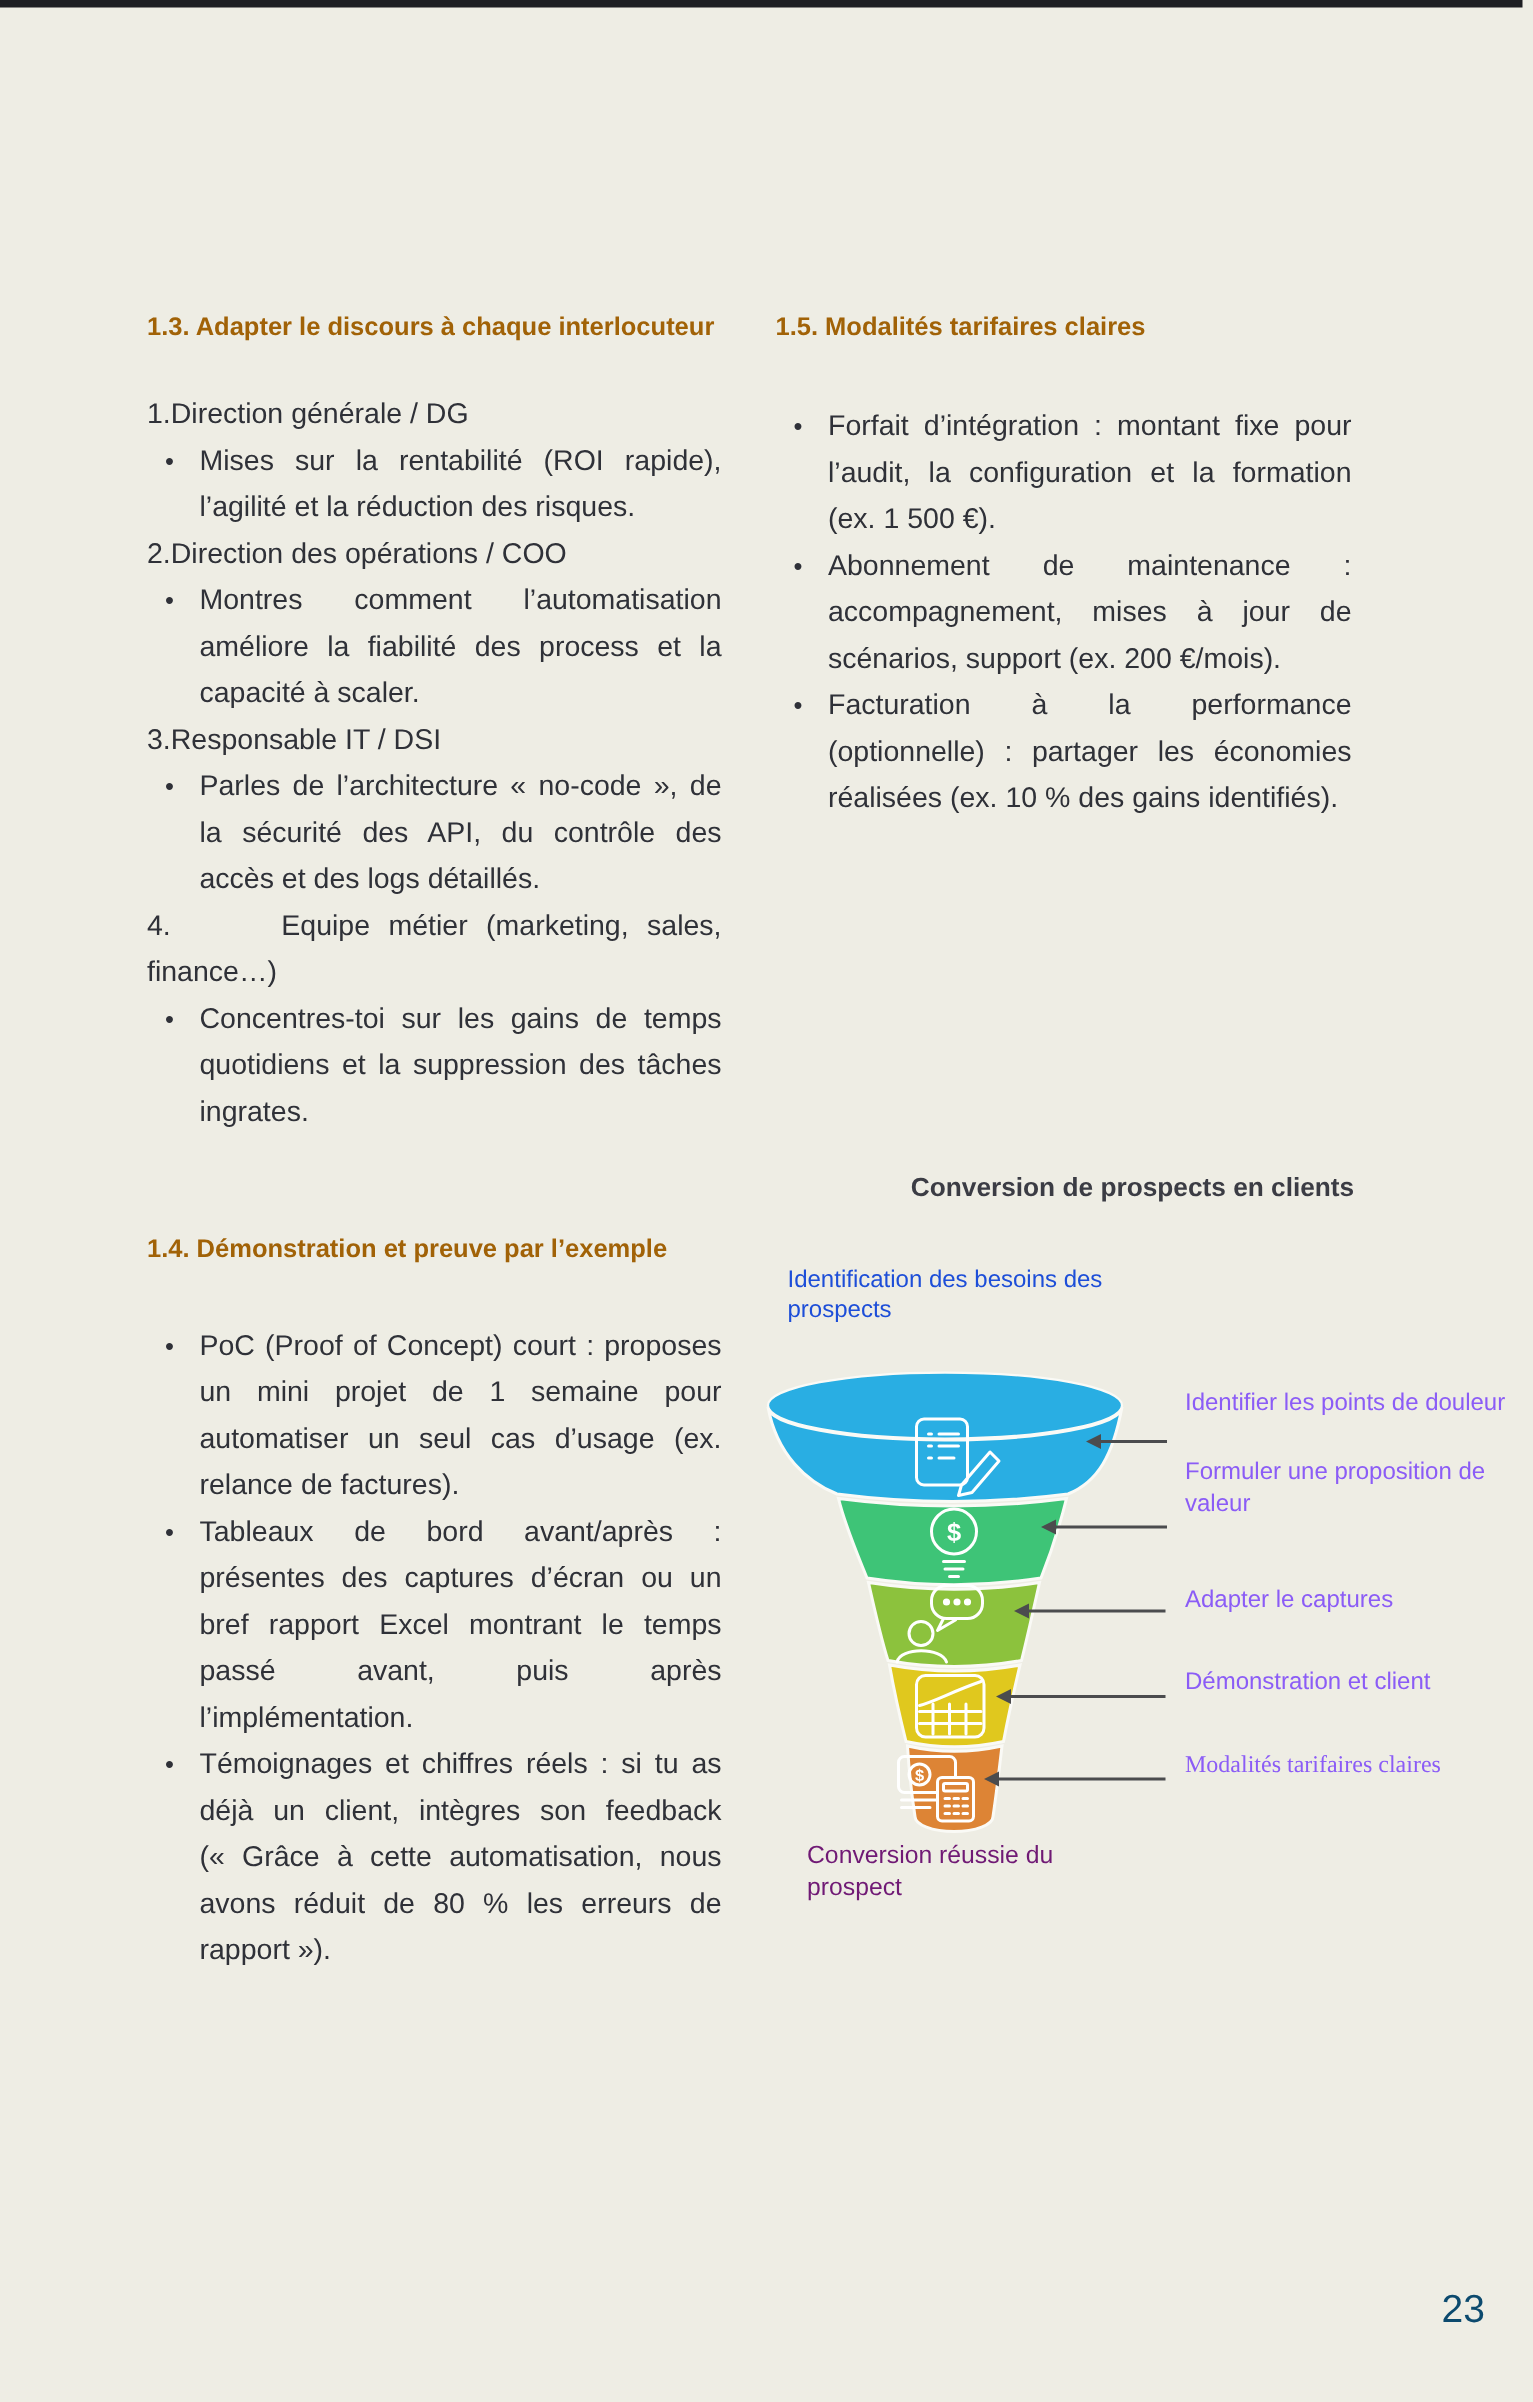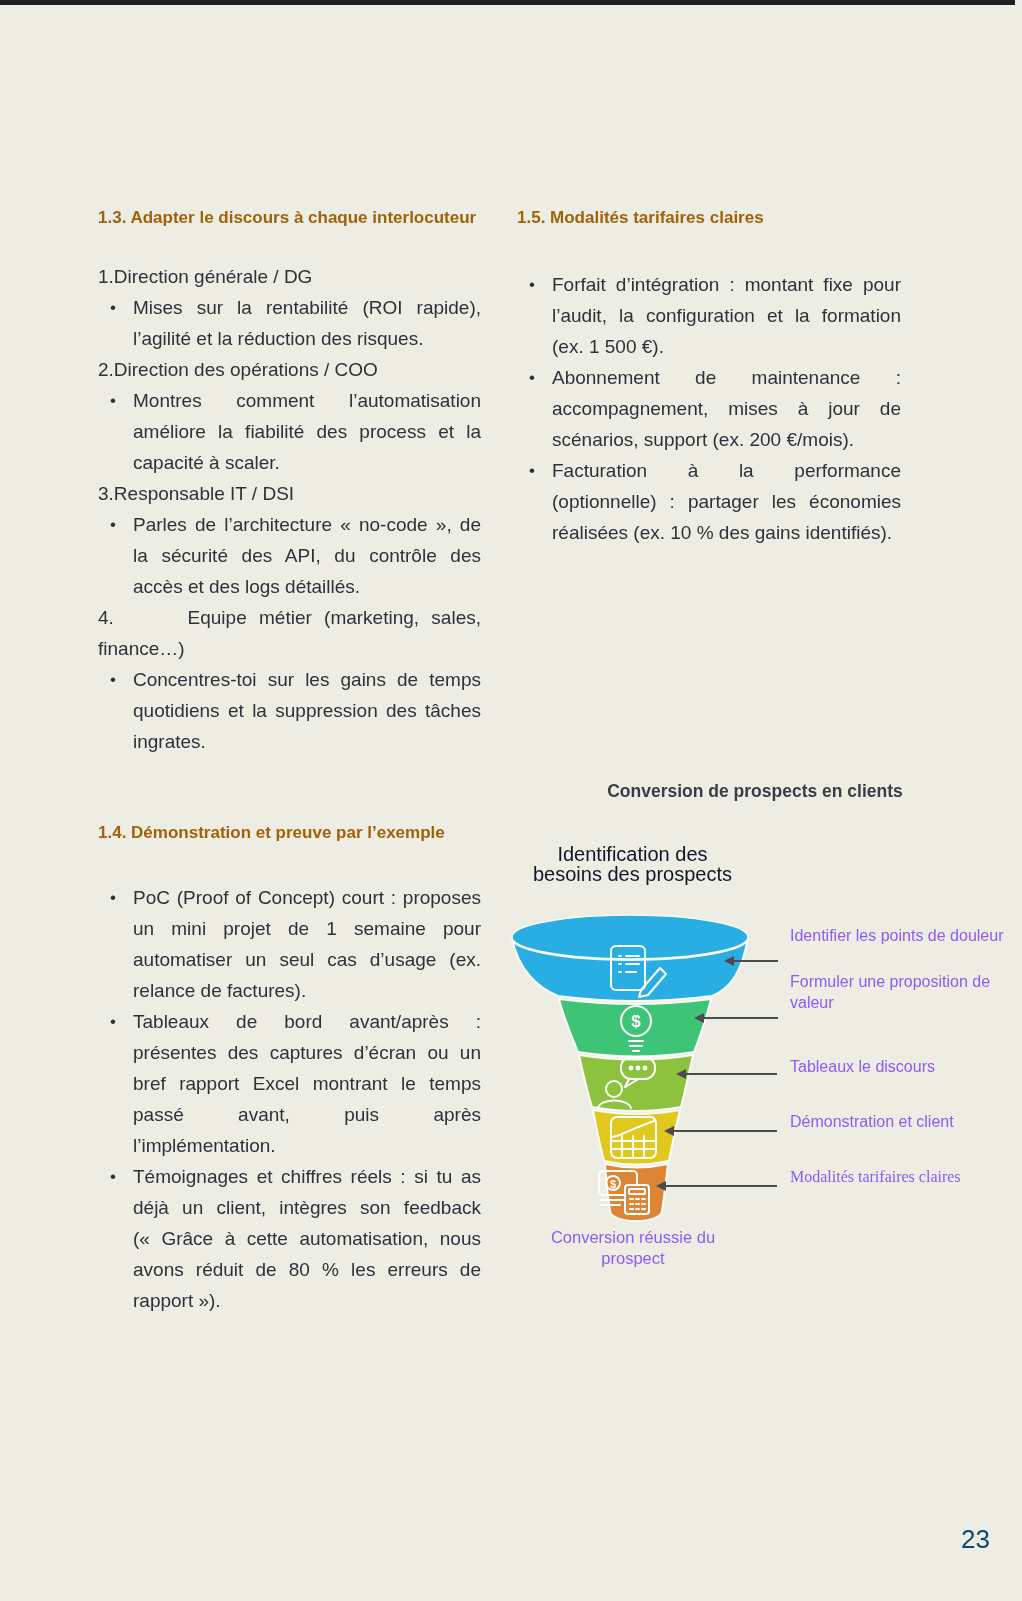--- a/index.html
+++ b/index.html
@@ -40,25 +40,25 @@
     position:absolute;left:12px;top:0;
     font-size:17px;line-height:31px;color:var(--ink);
   }
   
   .diagram-title{
     position:absolute;left:505px;top:781px;width:500px;
     text-align:center;font-size:17.5px;font-weight:700;color:#3b3c44;
   }
   .funnel-top-label{
     position:absolute;left:525px;top:844px;width:215px;
-    text-align:center;font-size:20px;line-height:20px;color:#0f172a;
+    font-size:16px;line-height:20px;color:#1d4ed8;
   }
   .funnel-bottom-label{
     position:absolute;left:538px;top:1227px;width:190px;
-    text-align:center;font-size:16.5px;line-height:21px;color:#8b5cf6;
+    font-size:16.5px;line-height:21px;color:#701a75;
   }
   .funnel-svg{position:absolute;left:500px;top:900px;width:275px;height:335px;}
   .stage-label{
     position:absolute;left:790px;width:225px;
     font-size:16px;line-height:21px;color:#8b5cf6;text-align:left;
   }
   .lbl-1{top:925px;} .lbl-2{top:971px;} .lbl-3{top:1056px;} .lbl-4{top:1111px;} .lbl-5{top:1166px;font-family:Liberation Serif, serif;}
   .arrow{
     position:absolute;height:2px;background:var(--arrow);
   }
@@ -198,19 +198,19 @@
 </svg>
 
 <div class="arrow ar-1"></div>
 <div class="arrow ar-2"></div>
 <div class="arrow ar-3"></div>
 <div class="arrow ar-4"></div>
 <div class="arrow ar-5"></div>
 
 <div class="stage-label lbl-1">Identifier les points de douleur</div>
 <div class="stage-label lbl-2">Formuler une proposition de valeur</div>
-<div class="stage-label lbl-3">Tableaux le discours</div>
+<div class="stage-label lbl-3">Adapter le captures</div>
 <div class="stage-label lbl-4">Démonstration et client</div>
 <div class="stage-label lbl-5">Modalités tarifaires claires</div>
 
 <div class="funnel-bottom-label">Conversion réussie du prospect</div>
 
 <div class="page-number">23</div>
 
 </body></html>

